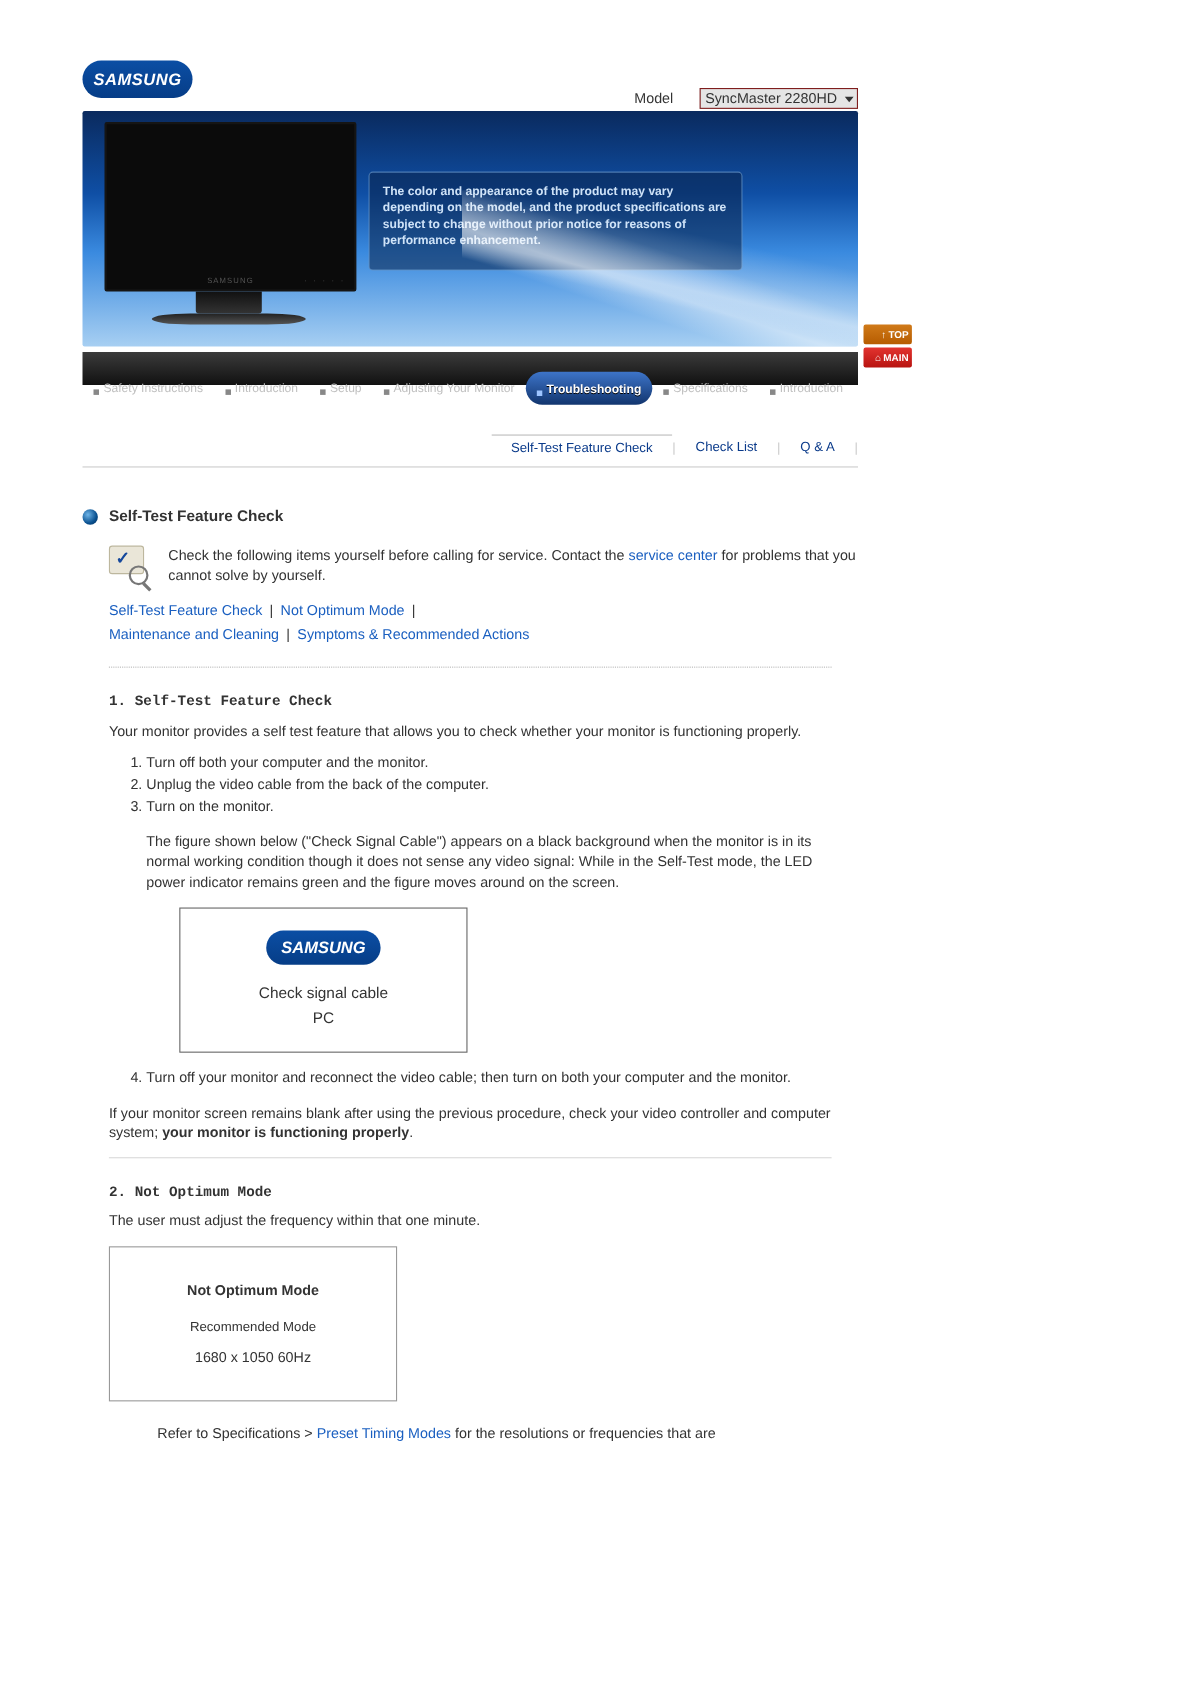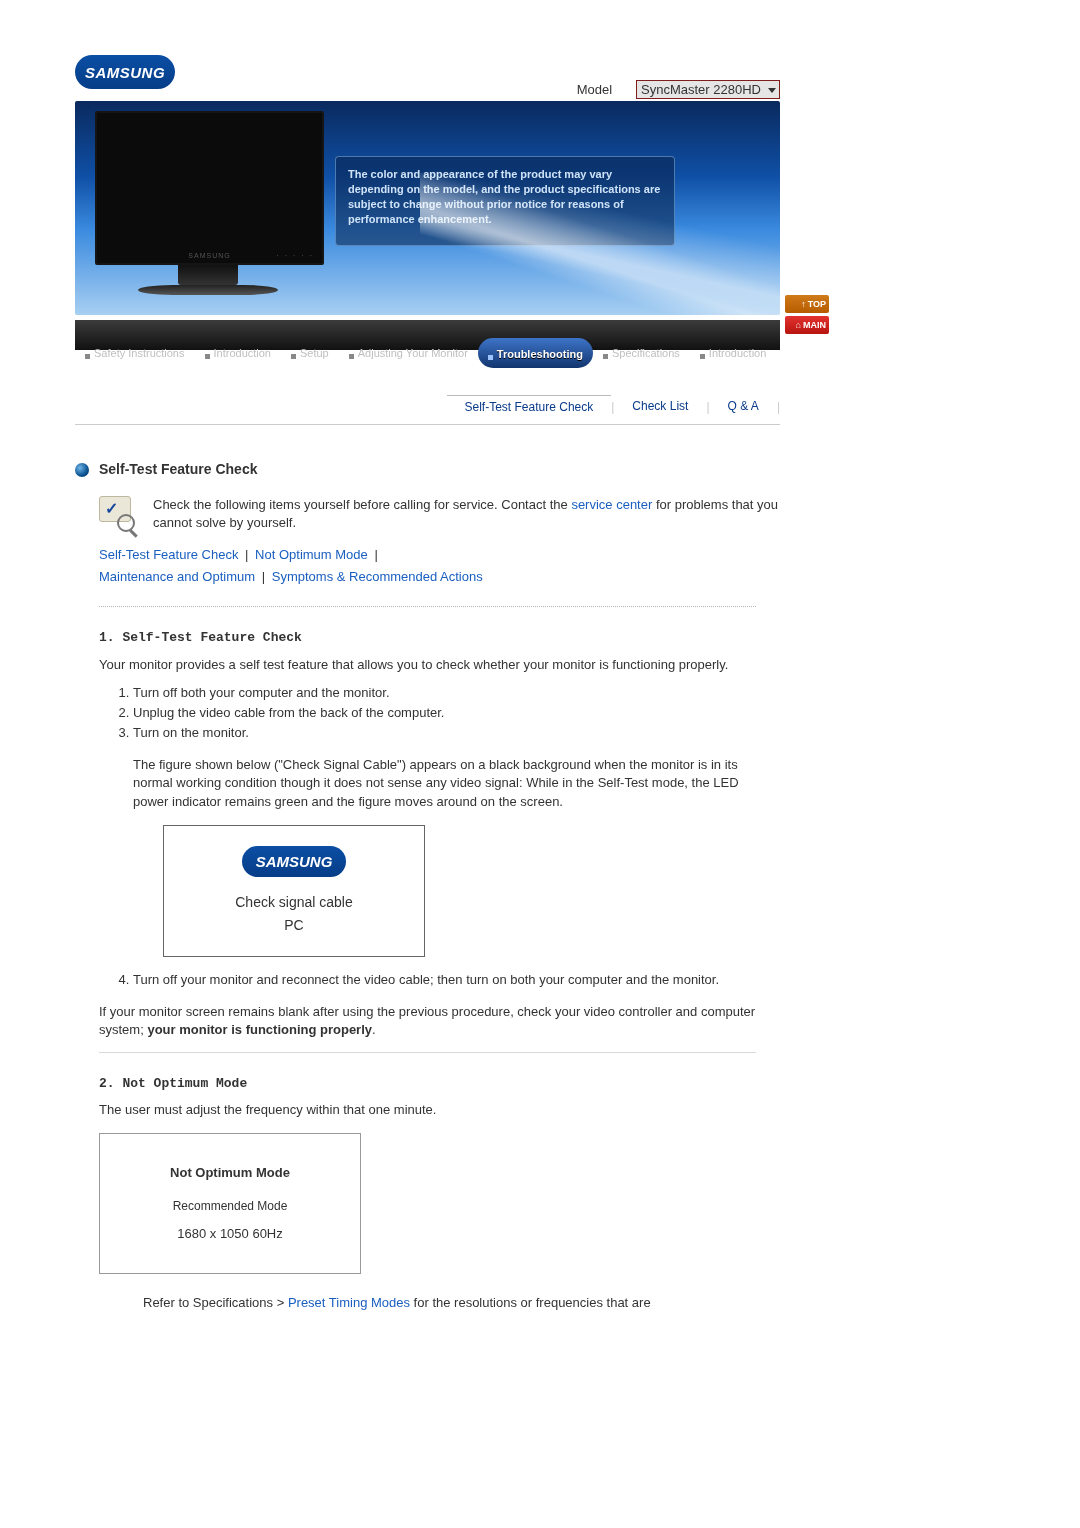--- a/index.html
+++ b/index.html
@@ -421,21 +421,21 @@
       </div>
     </div>
 
     <div class="link-row">
       <a class="link" href="#">Self-Test Feature Check</a>
       <span class="sep">|</span>
       <a class="link" href="#">Not Optimum Mode</a>
       <span class="sep">|</span>
     </div>
     <div class="link-row">
-      <a class="link" href="#">Maintenance and Optimum</a>
+      <a class="link" href="#">Maintenance and Cleaning</a>
       <span class="sep">|</span>
       <a class="link" href="#">Symptoms &amp; Recommended Actions</a>
     </div>
 
     <hr class="divider">
 
     <div class="block">
       <h3>1. Self-Test Feature Check</h3>
       <p>Your monitor provides a self test feature that allows you to check whether your monitor is functioning properly.</p>
       <ol class="steps">

